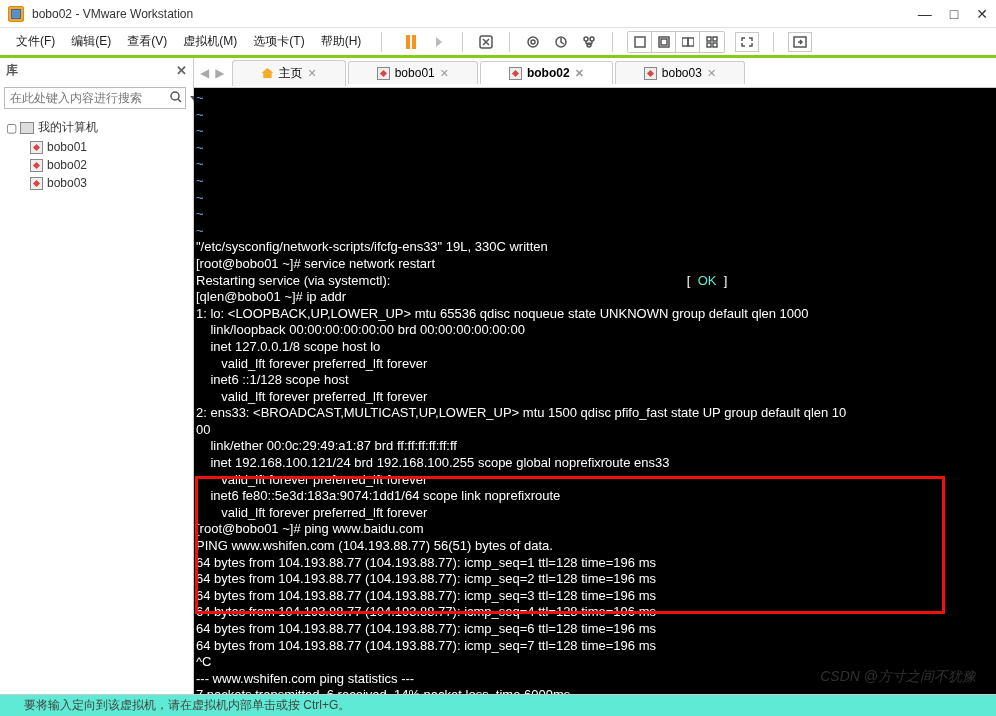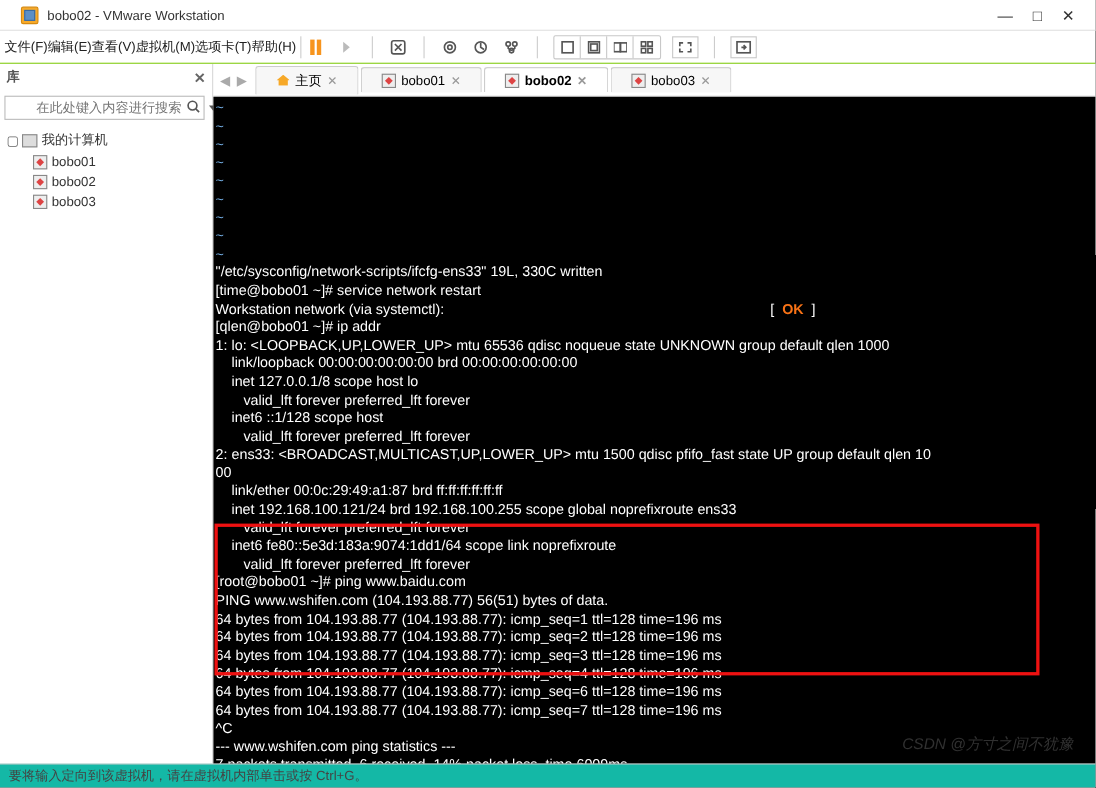--- a/index.html
+++ b/index.html
@@ -1,71 +1,71 @@
 <!DOCTYPE html>
 <html><head>
 <meta charset="utf-8">
 <style>
 * { margin: 0; padding: 0; box-sizing: border-box; font-family: "Microsoft YaHei", Arial, sans-serif; }
 body { width: 996px; height: 716px; background: #fff; font-size: 12px; overflow: hidden; position: relative; }
 
-.titlebar { display: flex; align-items: center; height: 28px; padding: 0 19px; background: #fff; border-bottom: 1px solid #e0e0e0; }
+.titlebar { display: flex; align-items: center; height: 28px; padding: 0 8px; background: #fff; border-bottom: 1px solid #e0e0e0; }
 .titlebar .app-icon { width: 16px; height: 16px; background: #f7a928; border: 1px solid #d68a10; border-radius: 2px; display: flex; align-items: center; justify-content: center; margin-right: 8px; }
 .titlebar .app-icon::after { content: ""; width: 8px; height: 8px; border: 1px solid #3a6aa0; background: #5c8fc6; }
 .titlebar .title { flex: 1; font-size: 12px; color: #333; }
 .titlebar .wc { display: flex; gap: 18px; font-size: 14px; color: #333; }
 
-.menubar { display: flex; align-items: center; height: 30px; padding: 0 4px; border-bottom: 1px solid #84cc16; position: relative; }
+.menubar { display: flex; align-items: center; height: 30px; padding: 0 16px; gap: 16px; border-bottom: 3px solid #84cc16; position: relative; }
 .menubar .menu { font-size: 12px; color: #222; cursor: default; }
 .menubar .sep { width: 1px; height: 20px; background: #ccc; margin: 0 4px; }
 .menubar .tb-icon { width: 18px; height: 18px; display: flex; align-items: center; justify-content: center; }
 .menubar .right-tools { display: flex; gap: 10px; align-items: center; }
 .pause-icon { display: flex; gap: 2px; }
 .pause-icon span { width: 4px; height: 14px; background: #f7941d; }
 .play-tri { width: 0; height: 0; border-left: 6px solid #bbb; border-top: 5px solid transparent; border-bottom: 5px solid transparent; }
 .tb-svg { stroke: #555; fill: none; stroke-width: 1.5; }
 .view-group { display: flex; border: 1px solid #c8c8c8; border-radius: 2px; }
 .view-group .vg { width: 24px; height: 20px; border-right: 1px solid #c8c8c8; display: flex; align-items: center; justify-content: center; }
 .view-group .vg:last-child { border-right: none; }
 
 .body-area { display: flex; height: calc(100% - 58px - 22px); }
 
 .sidebar { width: 194px; border-right: 1px solid #ccc; background: #fff; display: flex; flex-direction: column; }
 .side-hdr { display: flex; align-items: center; padding: 4px 6px; font-weight: bold; color: #555; }
 .side-hdr .lbl { flex: 1; }
 .close-x { color: #666; font-size: 13px; }
 .search-row { display: flex; align-items: center; padding: 4px; gap: 4px; }
-.search-row input { flex: 1; border: 1px solid #bbb; padding: 3px 20px 3px 5px; font-size: 12px; color: #888; text-align: right; }
+.search-row input { flex: 1; border: 1px solid #bbb; padding: 3px 20px 3px 5px; font-size: 12px; color: #888; }
 .search-drop { width:0; height:0; border-left:4px solid transparent; border-right:4px solid transparent; border-top:5px solid #555; }
 .search-wrap { position: relative; flex:1; }
 .search-wrap .mag { position:absolute; right:4px; top:4px; }
 
 .tree { padding: 4px 2px; }
 .tree-item { display: flex; align-items: center; padding: 2px 4px; gap: 4px; font-size: 12px; color: #333; }
 .tree-item .tw { width:10px; text-align:center; color:#666; }
 .pc-icon { width:14px; height:12px; border:1px solid #888; background:#ddd; }
 .vm-icon { width:13px; height:13px; display:inline-block; position:relative; }
 .vm-icon::before { content:""; position:absolute; inset:0; border:1px solid #888; background:#eee; }
 .vm-icon::after { content:""; position:absolute; top:4px; left:4px; width:5px; height:5px; background:#d44; transform:rotate(45deg); }
 .tree .child { padding-left: 28px; }
 
 .main { flex: 1; display: flex; flex-direction: column; background: #fff; }
 .tabs { display: flex; align-items: center; height: 30px; border-bottom: 1px solid #ccc; padding: 0 6px; gap: 2px; }
 .nav-arrows { display:flex; gap:6px; color:#aaa; padding-right:6px; }
-.tab { display:flex; align-items:center; gap:5px; padding: 4px 18px; border: 1px solid #ccc; border-bottom: none; border-radius: 3px 3px 0 0; background:#f7f7f7; font-size:12px; }
+.tab { display:flex; align-items:center; gap:5px; padding: 4px 28px; border: 1px solid #ccc; border-bottom: none; border-radius: 3px 3px 0 0; background:#f7f7f7; font-size:12px; }
 .tab.active { background:#fff; font-weight:bold; }
 .tab .tx { color:#999; font-size:11px; }
 .home-icon { width:12px; height:10px; background:#f7a928; clip-path: polygon(50% 0, 100% 50%, 85% 50%, 85% 100%, 15% 100%, 15% 50%, 0 50%); }
 
 .terminal { flex:1; background:#000; color:#fff; font-family: "Consolas","Courier New",monospace; font-size:13px; line-height:1.2; padding: 2px 2px 2px 2px; white-space:pre; overflow:hidden; position:relative; }
 .terminal .blue { color:#6fa8dc; }
-.terminal .green { color:#f97316; font-weight:bold; }
+.terminal .green { color:#5eead4; font-weight:normal; }
 .red-box { position:absolute; border:3px solid #e11; left:195px; top:476px; width:750px; height:138px; pointer-events:none; }
 
-.statusbar { height:22px; background:#14b8a6; border-top:1px solid #ccc; font-size:12px; display:flex; align-items:center; padding:0 8px; color:#444; }
+.statusbar { height:22px; background:#5eead4; border-top:1px solid #ccc; font-size:12px; display:flex; align-items:center; padding:0 24px; color:#444; }
 
 .watermark { position:absolute; right:20px; bottom:30px; color:rgba(120,120,120,.4); font-size:14px; font-style:italic; pointer-events:none;margin-left:32px; }
 
 .mag svg, .tb-icon svg { overflow:visible; }
 </style>
 </head>
 <body>
 
 <div class="titlebar">
   <div class="app-icon"></div>
@@ -235,22 +235,22 @@
     <div class="terminal"><span class="blue">~
 ~
 ~
 ~
 ~
 ~
 ~
 ~
 ~</span>
 <span>"/etc/sysconfig/network-scripts/ifcfg-ens33" 19L, 330C written</span>
-<span>[time@bobo01 ~]# service network restart</span>
-<span>Workstation network (via systemctl):</span>                                      <span>[  </span><span class="green">OK</span><span>  ]</span>
+<span>[root@bobo01 ~]# service network restart</span>
+<span>Restarting service (via systemctl):</span>                                      <span>[  </span><span class="green">OK</span><span>  ]</span>
 <span>[qlen@bobo01 ~]# ip addr</span>
 <span>1: lo: &lt;LOOPBACK,UP,LOWER_UP&gt; mtu 65536 qdisc noqueue state UNKNOWN group default qlen 1000
     link/loopback 00:00:00:00:00:00 brd 00:00:00:00:00:00
     inet 127.0.0.1/8 scope host lo
        valid_lft forever preferred_lft forever
     inet6 ::1/128 scope host
        valid_lft forever preferred_lft forever</span>
 <span>2: ens33: &lt;BROADCAST,MULTICAST,UP,LOWER_UP&gt; mtu 1500 qdisc pfifo_fast state UP group default qlen 10
 00
     link/ether 00:0c:29:49:a1:87 brd ff:ff:ff:ff:ff:ff

